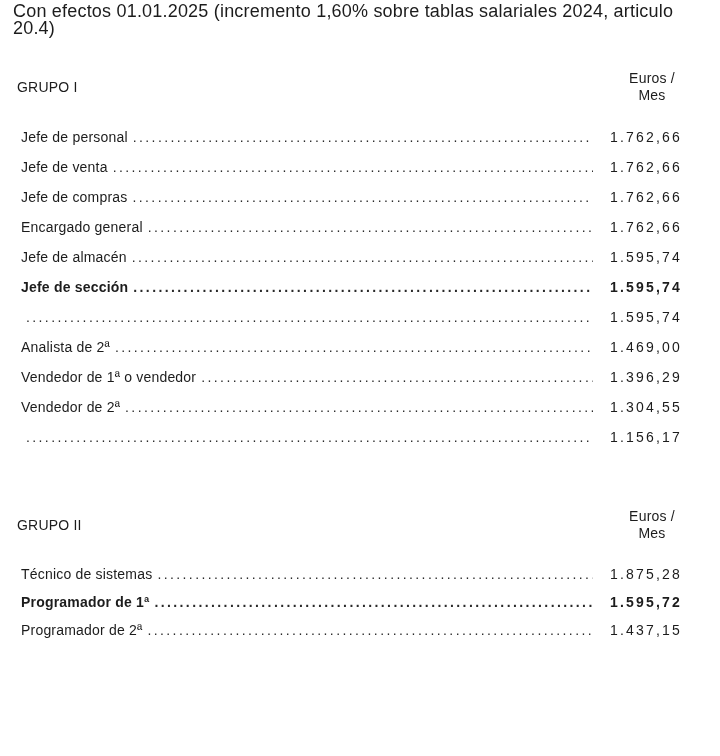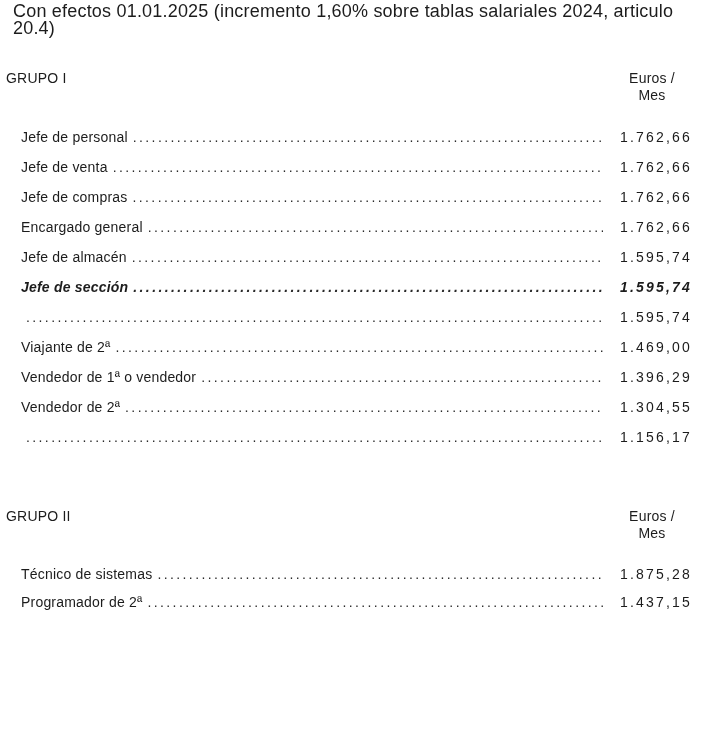--- a/index.html
+++ b/index.html
@@ -22,40 +22,41 @@
   }
   .subtitle {
     margin: 3px 0 0 13px;
     font-size: 18px;
   }
   .group { margin-top: 33px; }
   .group.group2 { margin-top: 49px; }
   .group-header {
     display: flex;
     justify-content: space-between;
-    padding-left: 6px;
+    align-items: center;
+    padding-left: 17px;
     padding-right: 23px;
   }
   .group-name { font-size: 14px; }
   .unit {
     width: 90px;
     text-align: center;
     line-height: 17px;
   }
   .rows { margin-top: 25px; }
   .group2 .rows { margin-top: 24px; }
   .row {
     display: flex;
     align-items: flex-start;
     height: 30px;
     padding-left: 21px;
-    padding-right: 28px;
+    padding-right: 38px;
   }
   .group2 .row { height: 28px; }
-  .row.bold { font-weight: bold; font-style: italic; }
+  .row.bold { font-weight: bold; }
   .row .label { white-space: nowrap; }
   .leader {
     flex: 1;
     overflow: hidden;
     white-space: nowrap;
     margin: 0 7px 0 5px;
     color: #2a2a2a;
   }
   .leader::after {
     content: "........................................................................................................................................................................................................";
@@ -112,21 +113,21 @@
           <div class="row bold">
             <span class="label">Jefe de sección</span>
             <span class="leader"></span>
             <span class="value">1.595,74</span>
           </div>
           <div class="row">
             <span class="leader"></span>
             <span class="value">1.595,74</span>
           </div>
           <div class="row">
-            <span class="label">Viajante de 2ª</span>
+            <span class="label">Analista de 2ª</span>
             <span class="leader"></span>
             <span class="value">1.469,00</span>
           </div>
           <div class="row">
             <span class="label">Vendedor de 1ª o vendedor</span>
             <span class="leader"></span>
             <span class="value">1.396,29</span>
           </div>
           <div class="row">
             <span class="label">Vendedor de 2ª</span>
@@ -146,20 +147,25 @@
             <div>Euros /</div>
             <div>Mes</div>
           </div>
         </header>
         <div class="rows">
           <div class="row">
             <span class="label">Técnico de sistemas</span>
             <span class="leader"></span>
             <span class="value">1.875,28</span>
           </div>
+          <div class="row bold">
+            <span class="label">Programador de 1ª</span>
+            <span class="leader"></span>
+            <span class="value">1.595,72</span>
+          </div>
           <div class="row">
             <span class="label">Programador de 2ª</span>
             <span class="leader"></span>
             <span class="value">1.437,15</span>
           </div>
         </div>
       </section>
     </div>
 </main>
 

